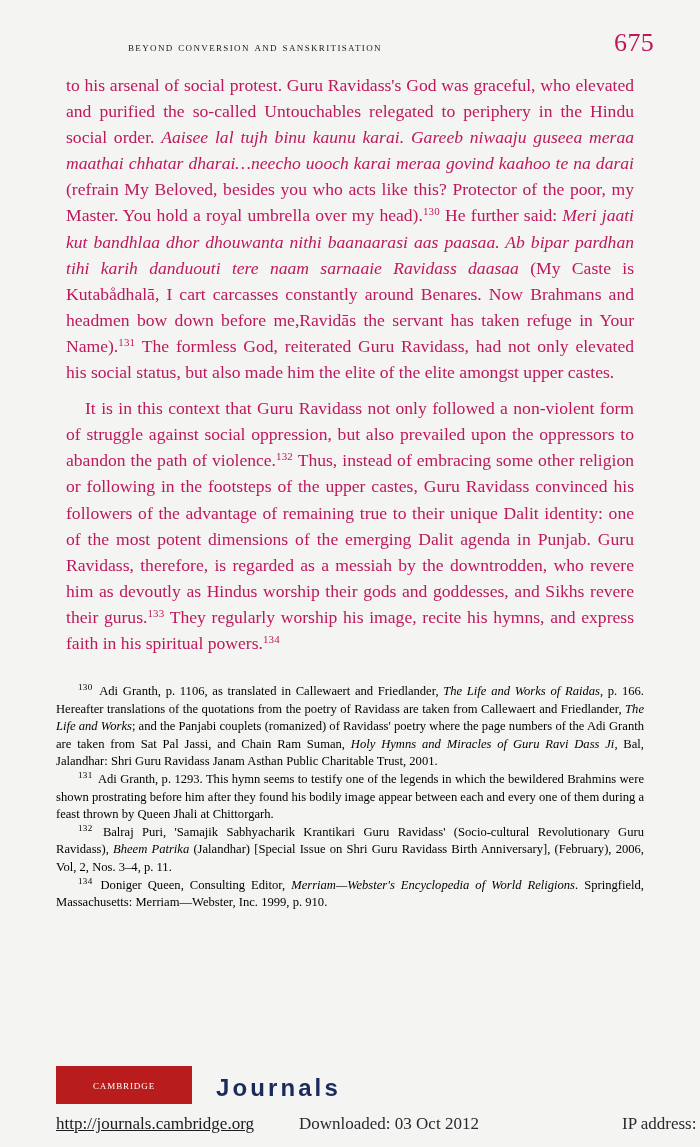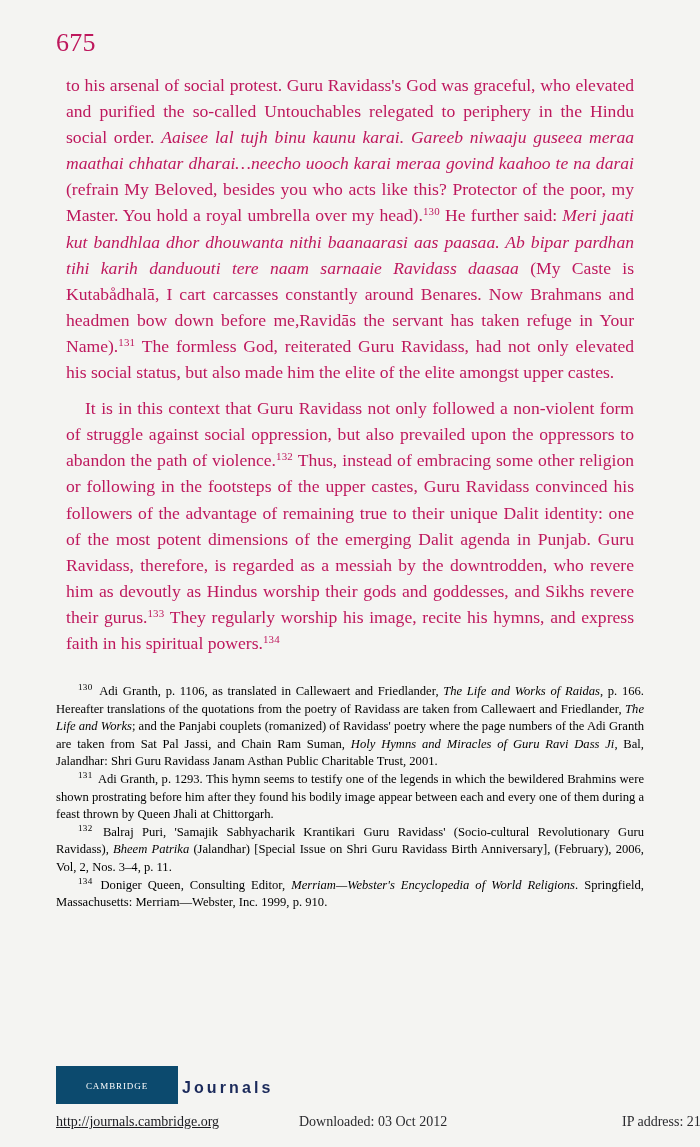--- a/index.html
+++ b/index.html
@@ -104,55 +104,55 @@
   
   .footer-logo {
     position: absolute;
     left: 56px;
     top: 1066px;
     display: flex;
     align-items: stretch;
     height: 38px;
   }
   .logo-box {
-    background: #0c4a6e;
-    width: 122px;
+    background: #b91c1c;
+    width: 136px;
     height: 38px;
     display: flex;
     align-items: center;
     justify-content: center;
   }
   .logo-box span {
     color: #ffffff;
     font-family: "Liberation Serif", "DejaVu Serif", serif;
     font-size: 12.6px;
     font-variant: small-caps;
     text-transform: lowercase;
     letter-spacing: 0.9px;
   }
   .logo-word {
     display: flex;
     align-items: center;
-    padding-left: 4px;
+    padding-left: 24px;
     color: #1b2a5b;
     font-family: "Liberation Sans", "DejaVu Sans", sans-serif;
-    font-size: 16px;
+    font-size: 24px;
     font-weight: 700;
     letter-spacing: 3.1px;
     margin-top: 6px;
   }
 
   .footer-meta {
     position: absolute;
     left: 56px;
     top: 1114px;
     width: 634px;
     height: 24px;
     font-family: "Liberation Serif", "DejaVu Serif", serif;
-    font-size: 14px;
+    font-size: 17px;
     color: #2a2a2e;
     text-align: right;
   }
   .fm-url {
     position: absolute;
     left: 0;
     top: 0;
     text-decoration: underline;
     color: #1b1b20;
     white-space: nowrap;
@@ -169,20 +169,21 @@
     top: 0;
     white-space: nowrap;
   }
 </style>
 </head>
 <body>
 
 <div class="page">
 
   <div class="running-head">
+    <div class="rh-title">Beyond Conversion and Sanskritisation</div>
     <div class="rh-folio">675</div>
   </div>
 
   <div class="body-block">
     <p id="para-1"><span>to his arsenal of social protest. Guru Ravidass's God was graceful, who elevated and purified the so-called Untouchables relegated to periphery in the Hindu social order. </span><i>Aaisee lal tujh binu kaunu karai. Gareeb niwaaju guseea meraa maathai chhatar dharai…neecho uooch karai meraa govind kaahoo te na darai</i><span> (refrain My Beloved, besides you who acts like this? Protector of the poor, my Master. You hold a royal umbrella over my head).</span><sup>130</sup><span> He further said: </span><i>Meri jaati kut bandhlaa dhor dhouwanta nithi baanaarasi aas paasaa. Ab bipar pardhan tihi karih danduouti tere naam sarnaaie Ravidass daasaa</i><span> (My Caste is Kutabådhalā, I cart carcasses constantly around Benares. Now Brahmans and headmen bow down before me,Ravidās the servant has taken refuge in Your Name).</span><sup>131</sup><span> The formless God, reiterated Guru Ravidass, had not only elevated his social status, but also made him the elite of the elite amongst upper castes.</span></p>
     <p class="indent" id="para-2"><span>It is in this context that Guru Ravidass not only followed a non-violent form of struggle against social oppression, but also prevailed upon the oppressors to abandon the path of violence.</span><sup>132</sup><span> Thus, instead of embracing some other religion or following in the footsteps of the upper castes, Guru Ravidass convinced his followers of the advantage of remaining true to their unique Dalit identity: one of the most potent dimensions of the emerging Dalit agenda in Punjab. Guru Ravidass, therefore, is regarded as a messiah by the downtrodden, who revere him as devoutly as Hindus worship their gods and goddesses, and Sikhs revere their gurus.</span><sup>133</sup><span> They regularly worship his image, recite his hymns, and express faith in his spiritual powers.</span><sup>134</sup></p>
   </div>
 
   <div class="notes" id="notes-container">
       <p class="note"><sup>130</sup><span class="gap"> </span><span>Adi Granth, p. 1106, as translated in Callewaert and Friedlander, </span><i>The Life and Works of Raidas</i><span>, p. 166. Hereafter translations of the quotations from the poetry of Ravidass are taken from Callewaert and Friedlander, </span><i>The Life and Works</i><span>; and the Panjabi couplets (romanized) of Ravidass' poetry where the page numbers of the Adi Granth are taken from Sat Pal Jassi, and Chain Ram Suman, </span><i>Holy Hymns and Miracles of Guru Ravi Dass Ji</i><span>, Bal, Jalandhar: Shri Guru Ravidass Janam Asthan Public Charitable Trust, 2001.</span></p>

